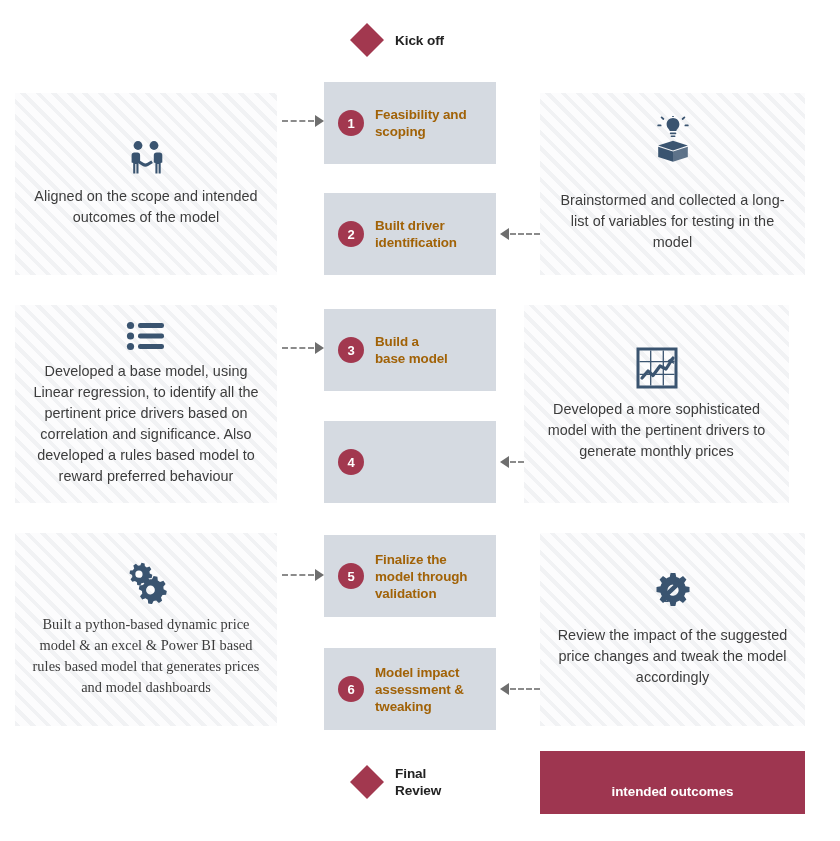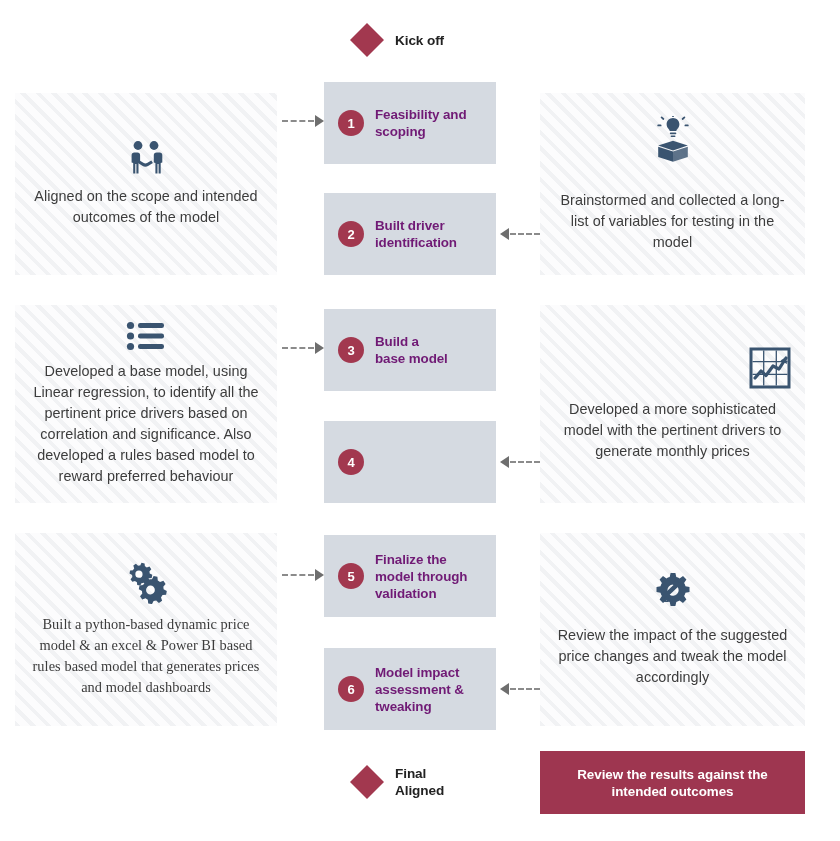--- a/index.html
+++ b/index.html
@@ -61,21 +61,21 @@
     align-items:center;
     justify-content:center;
     flex:0 0 26px;
     margin-right:11px;
     line-height:1;
   }
   .step-label{
     font-size:13.4px;
     font-weight:bold;
     line-height:17px;
-    color:#701a75;
+    color:#a16207;
     letter-spacing:-0.1px;
   }
 
   
   .milestone{
     display:flex;
     align-items:center;
   }
   .diamond{
     width:24px;height:24px;
@@ -230,21 +230,21 @@
 
   <div class="abs step-box" style="left:324px;top:421px;width:172px;height:82px;">
     <div class="step-badge">4</div>
   </div>
 
   <div class="conn left" style="left:500px;top:456px;width:40px;">
     <div class="head"></div>
     <div class="dash"></div>
   </div>
 
-  <div class="abs side-panel" style="left:540px;top:305px;width:265px;height:198px;align-items:flex-end;">
+  <div class="abs side-panel" style="left:524px;top:305px;width:265px;height:198px;">
     <span class="panel-icon">
       <svg width="42" height="42" viewBox="0 0 42 42">
         <rect x="2" y="2" width="38" height="38" fill="none" stroke="#3a5470" stroke-width="3"></rect>
         <g stroke="#3a5470" stroke-width="1.3">
           <line x1="14.7" y1="3.5" x2="14.7" y2="38.5"></line>
           <line x1="27.3" y1="3.5" x2="27.3" y2="38.5"></line>
           <line x1="3.5" y1="14.7" x2="38.5" y2="14.7"></line>
           <line x1="3.5" y1="27.3" x2="38.5" y2="27.3"></line>
         </g>
         <polyline points="6,31 12,24 17,28.5 24,19 30,22 37,11" fill="none" stroke="#3a5470" stroke-width="3.2" stroke-linejoin="round" stroke-linecap="round"></polyline>
@@ -303,24 +303,24 @@
         </g>
       </svg>
     </span>
     <div class="panel-text">Review the impact of the suggested price changes and tweak the model accordingly</div>
   </div>
 
   <div class="abs milestone" style="left:355px;top:758px;width:180px;height:48px;">
     <div class="diamond"></div>
     <div class="milestone-label">
       <span>Final</span><br>
-      <span>Aligned</span>
+      <span>Review</span>
     </div>
   </div>
 
   <div class="abs outcome-bar" style="left:540px;top:751px;width:265px;height:63px;">
     <div class="outcome-text">
-      <span>Review the results against the</span><br>
+      <br>
       <span>intended outcomes</span>
     </div>
   </div>
 
 </div>
 
 </body></html>

